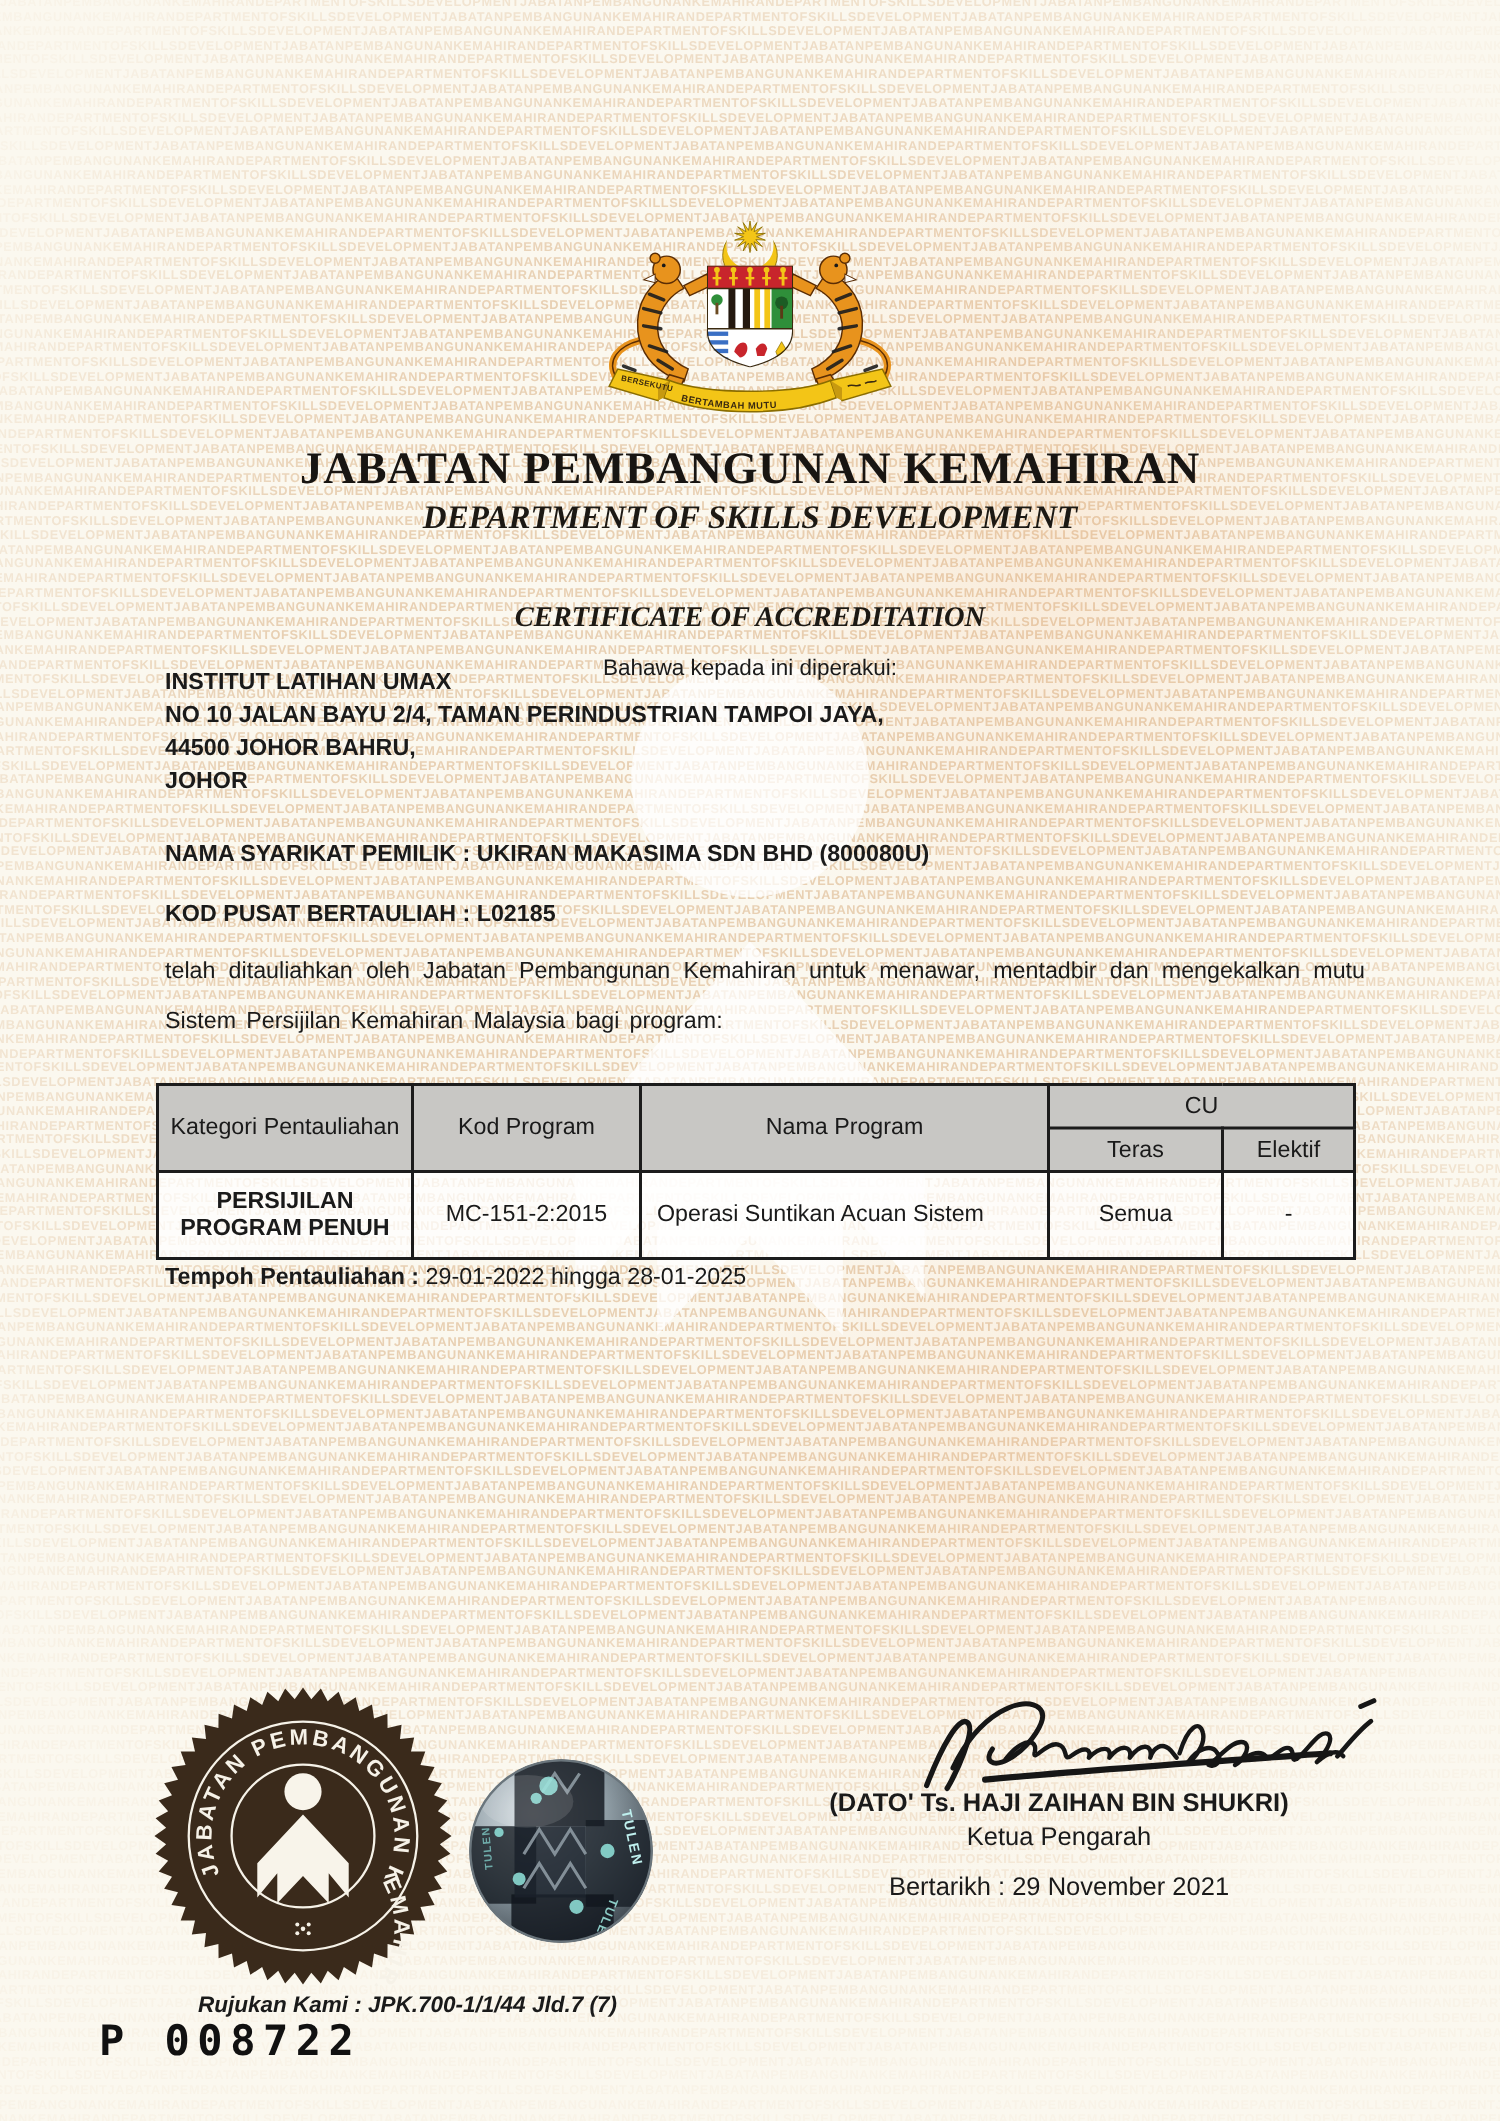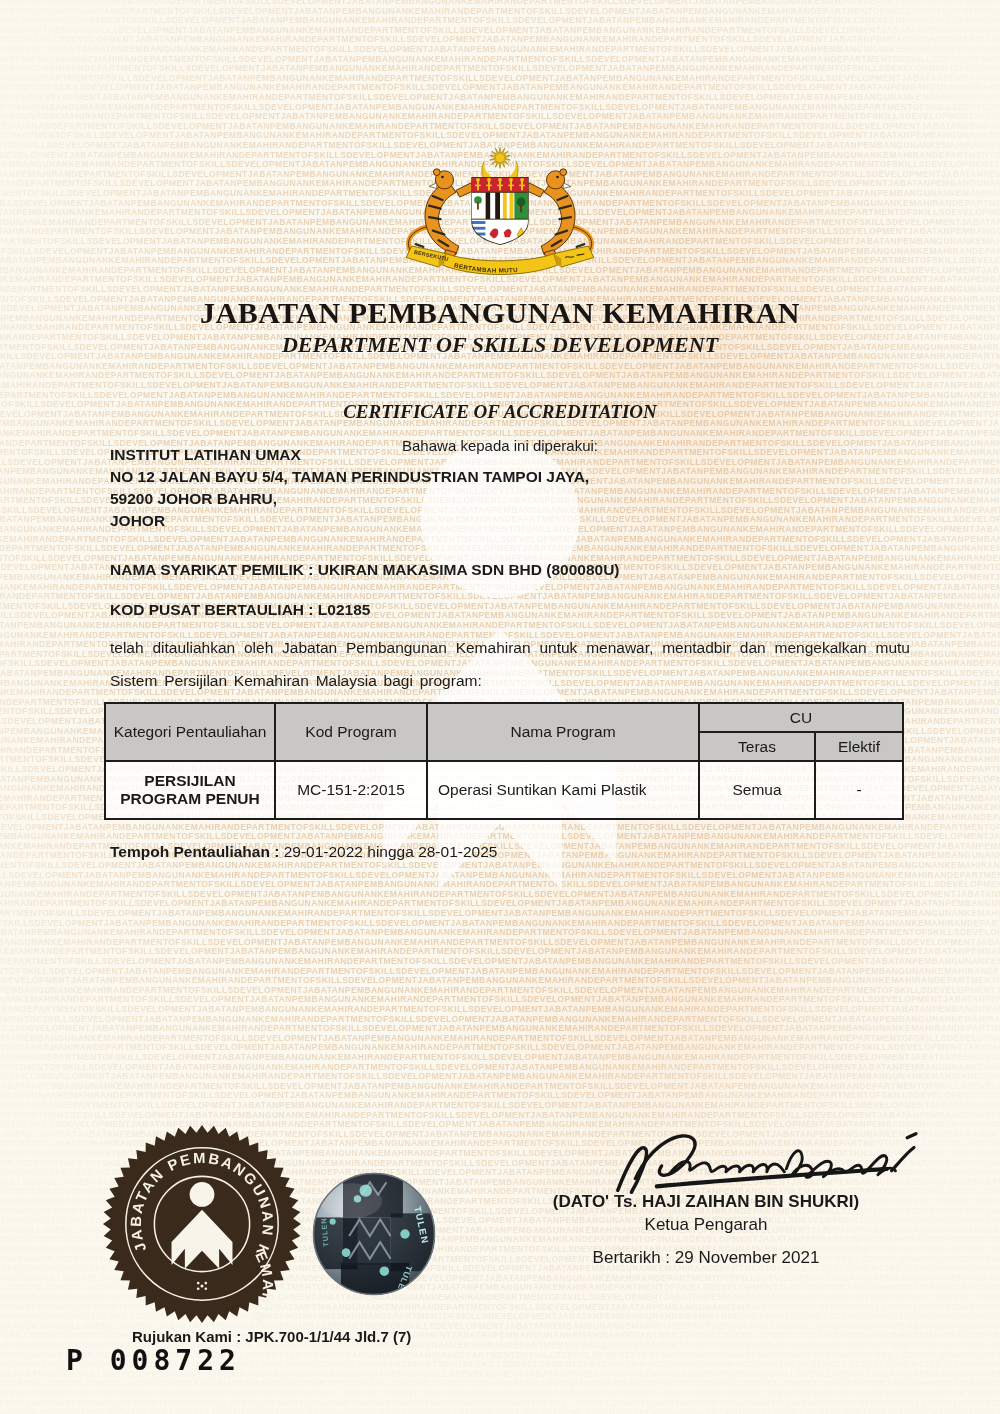--- a/index.html
+++ b/index.html
@@ -41,21 +41,21 @@
 
   
   .addr { top:444px; left:110px; width:800px; font-weight:bold; font-size:15.5px; line-height:22px; }
   .owner { top:561px; left:110px; font-weight:bold; font-size:15.5px; }
   .code  { top:601px; left:110px; font-weight:bold; font-size:15.5px; }
 
   .para1 { top:631px; left:110px; width:800px; font-size:15.5px; line-height:33px;
            text-align:justify; word-spacing:2.5px; }
 
   
-  .tbl-wrap { top:702px; left:104px; }
+  .tbl-wrap { top:722px; left:104px; }
   table { border-collapse:collapse; table-layout:fixed; width:800px;
           font-size:15.5px; background:transparent; }
   th, td { border:2px solid #1c1c1c; text-align:center; vertical-align:middle; padding:2px 6px; }
   th { background:#c8c7c4; font-weight:normal; height:29px; }
   td { height:58px; background:rgba(255,255,255,.75); }
   td.kategori { font-weight:bold; }
   td.nama { text-align:left; padding-left:10px; }
 
   .tempoh { top:843px; left:110px; font-size:15.5px; }
   .tempoh b { font-weight:bold; }
@@ -65,21 +65,21 @@
   
   .sig-svg   { top:1126px; left:598px; width:326px; height:76px; }
   .sig-block { top:1192px; left:520px; width:372px; text-align:center; }
   .sig-name  { font-weight:bold; font-size:17px; }
   .sig-title { font-size:17px; margin-top:3px; }
   .sig-date  { font-size:17px; margin-top:13px; }
 
   .seal-svg { top:1124px; left:96px; width:212px; height:200px; }
   .holo     { top:1172px; left:312px; width:124px; height:124px; }
 
-  .ref    { top:1328px; left:132px; font-weight:bold; font-size:15px; }
+  .ref    { top:1328px; left:132px; font-weight:bold; font-style:italic; font-size:15px; }
   .serial { top:1344px; left:66px; font-family:"DejaVu Sans Mono", monospace;
             font-weight:bold; font-size:28px; letter-spacing:5px; color:#111; }
 </style>
 </head>
 <body>
 
 <div class="page">
 
   <div id="wm">
       <div class="wm-row" style="top: -3px; left: 0px;">JABATANPEMBANGUNANKEMAHIRANDEPARTMENTOFSKILLSDEVELOPMENTJABATANPEMBANGUNANKEMAHIRANDEPARTMENTOFSKILLSDEVELOPMENTJABATANPEMBANGUNANKEMAHIRANDEPARTMENTOFSKILLSDEVELOPMENTJABATANPEMBANGUNANKEMAHIRANDEPARTMENTOFSKILLSDEVELOPMENTJABATANPEMBANGUNANKEMAHIRANDEPARTMENTOFSKILLSDEVELOPMENTJABATANPEMBANGUNANKEMAHIRANDEPARTMENTOFSKILLSDEVELOPMENT</div>
@@ -350,22 +350,22 @@
       </g>
     </svg>
 
     <div class="abs title-my">JABATAN PEMBANGUNAN KEMAHIRAN</div>
     <div class="abs title-en">DEPARTMENT OF SKILLS DEVELOPMENT</div>
     <div class="abs cert-en">CERTIFICATE OF ACCREDITATION</div>
     <div class="abs preamble">Bahawa kepada ini diperakui:</div>
 
     <div class="abs addr">
       <div>INSTITUT LATIHAN UMAX</div>
-      <div>NO 12 JALAN BAYU 5/4, TAMAN PERINDUSTRIAN TAMPOI JAYA,</div>
-      <div>59200 JOHOR BAHRU,</div>
+      <div>NO 10 JALAN BAYU 2/4, TAMAN PERINDUSTRIAN TAMPOI JAYA,</div>
+      <div>44500 JOHOR BAHRU,</div>
       <div>JOHOR</div>
     </div>
     <div class="abs owner">NAMA SYARIKAT PEMILIK : UKIRAN MAKASIMA SDN BHD (800080U)</div>
     <div class="abs code">KOD PUSAT BERTAULIAH : L02185</div>
 
     <div class="abs para1">telah ditauliahkan oleh Jabatan Pembangunan Kemahiran untuk menawar, mentadbir dan mengekalkan mutu Sistem Persijilan Kemahiran Malaysia bagi program:</div>
 
     <div class="abs tbl-wrap">
       <table>
         <colgroup>
@@ -382,21 +382,21 @@
             <th rowspan="2">Nama Program</th>
             <th colspan="2">CU</th>
           </tr>
           <tr>
             <th>Teras</th>
             <th>Elektif</th>
           </tr>
           <tr>
             <td class="kategori">PERSIJILAN PROGRAM PENUH</td>
             <td>MC-151-2:2015</td>
-            <td class="nama">Operasi Suntikan Kami Plastik</td>
+            <td class="nama">Operasi Suntikan Acuan Sistem</td>
             <td>Semua</td>
             <td>-</td>
           </tr>
         </tbody>
       </table>
     </div>
 
     <div class="abs tempoh">
       <b>Tempoh Pentauliahan :</b>
       <span>29-01-2022 hingga 28-01-2025</span>

